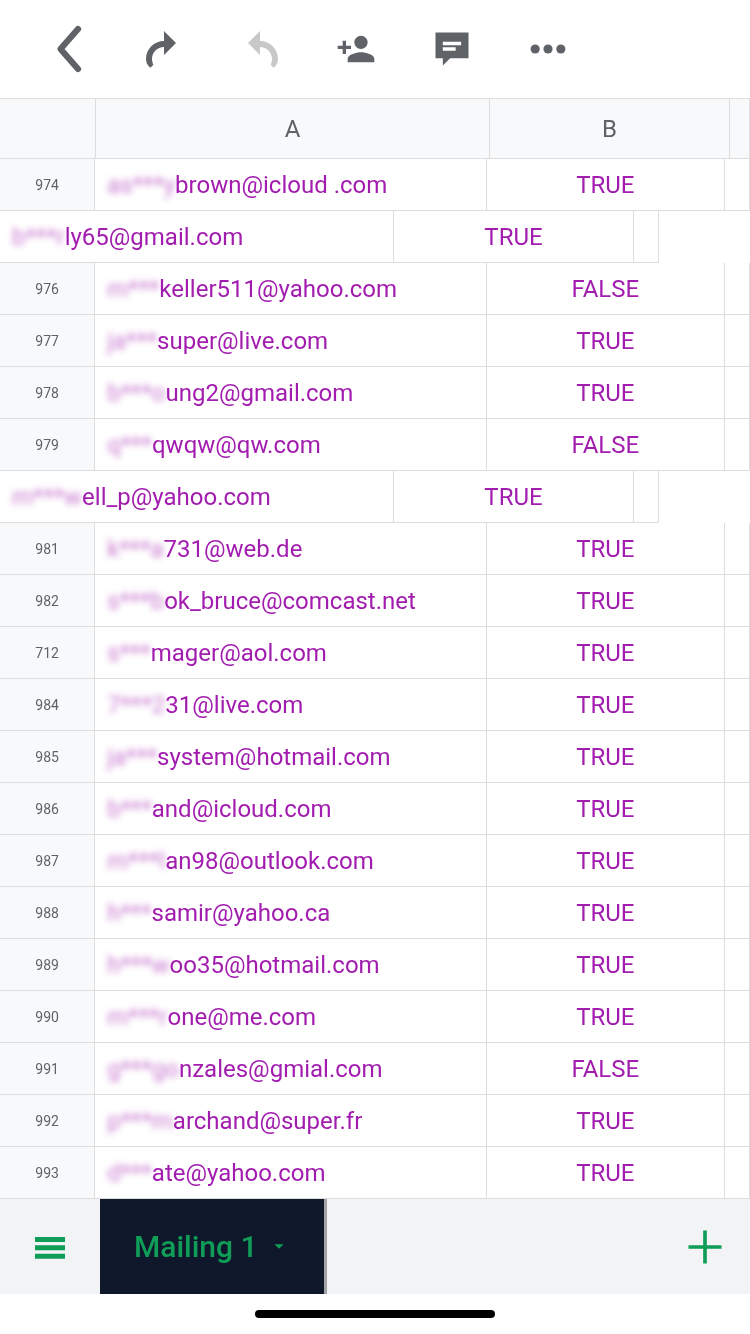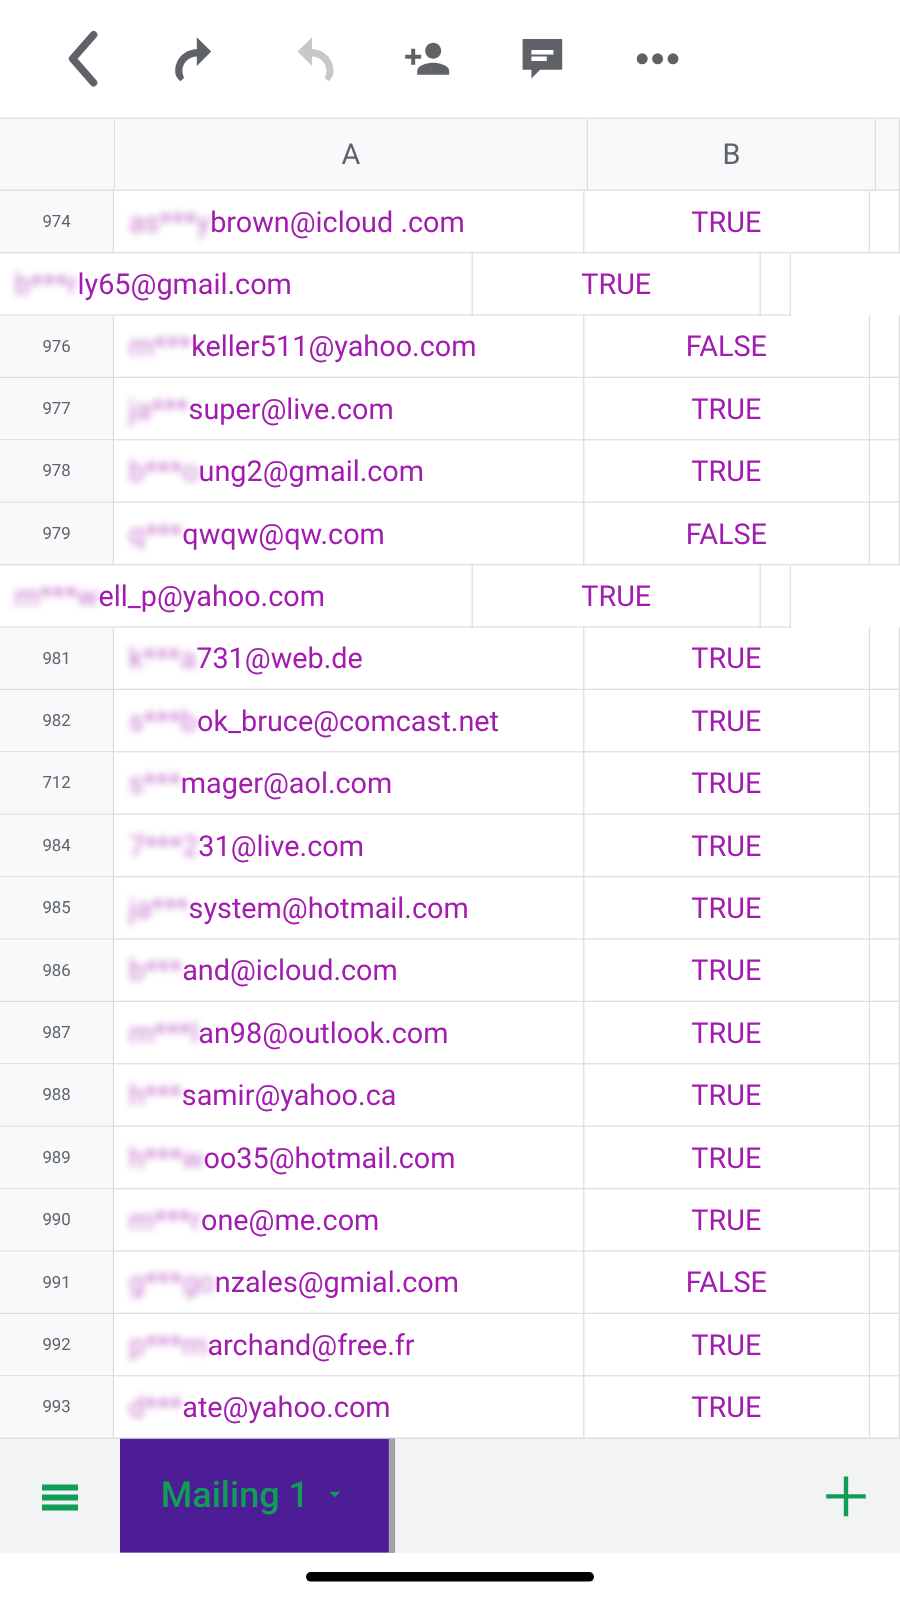--- a/index.html
+++ b/index.html
@@ -108,30 +108,30 @@
     .sheets-menu {
       width: 100px;
       height: 100%;
       display: flex;
       align-items: center;
       justify-content: center;
       cursor: pointer;
     }
     .sheets-menu svg { fill: #0f9d58; width: 40px; height: 40px;}
     .sheet-tab {
-      background: #4c1d95;
+      background: #0f172a;
       height: 100%;
       padding: 0 34px;
       display: flex;
       align-items: center;
       color: #0f9d58;
       font-size: 30px;
       font-weight: 500;
       cursor: pointer;
-      border-right: 5px solid #a3a3a3;
+      border-right: 3px solid #a3a3a3;
     }
     .sheet-tab .chev { margin-left: 10px; }
     .add-sheet {
       margin-left: auto;
       width: 90px;
       height: 100%;
       display: flex;
       align-items: center;
       justify-content: center;
       cursor: pointer;
@@ -348,21 +348,21 @@
           <span class="blur">g***go</span>
           <span>nzales@gmial.com</span>
         </div>
         <div class="cell b">FALSE</div>
         <div class="cell c"></div>
       </div>
       <div class="row">
         <div class="row-h">992</div>
         <div class="cell a">
           <span class="blur">p***m</span>
-          <span>archand@free.fr</span>
+          <span>archand@super.fr</span>
         </div>
         <div class="cell b">TRUE</div>
         <div class="cell c"></div>
       </div>
       <div class="row">
         <div class="row-h">993</div>
         <div class="cell a">
           <span class="blur">d***</span>
           <span>ate@yahoo.com</span>
         </div>

